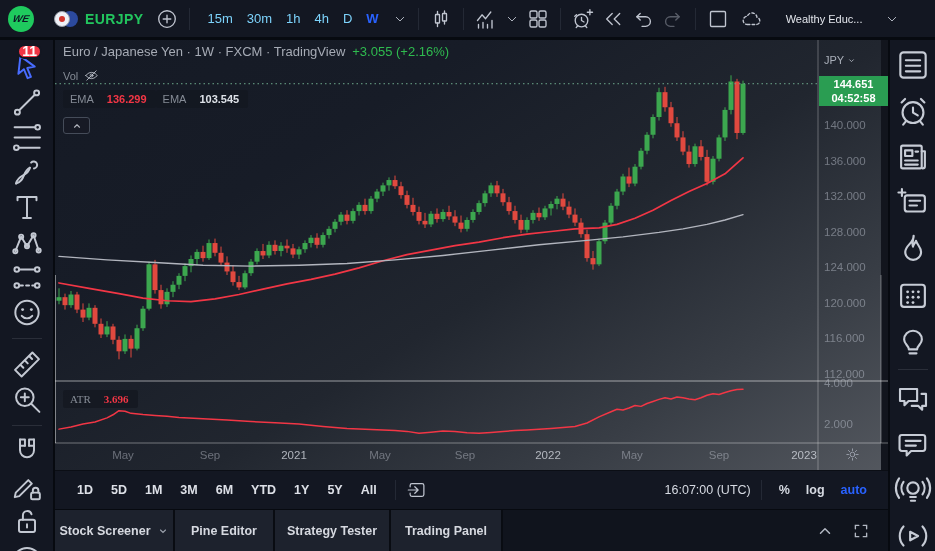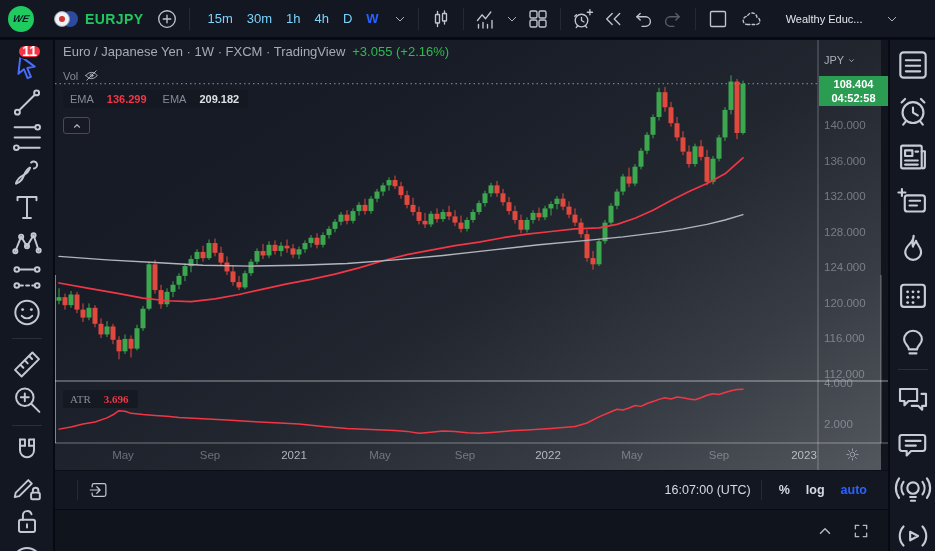--- a/index.html
+++ b/index.html
@@ -596,73 +596,101 @@
                   <circle cx="12" cy="12" r="2.3"></circle>
                   <path d="M4.5 19.5l15-15"></path>
                 </svg>
               </span>
           </div>
           <div id="emaRows"><span class="chip">
                 <span>EMA</span>
                 <span class="val" style="color:#f23645">136.299</span>
               </span><span class="chip">
                 <span>EMA</span>
-                <span class="val" style="color:#dde1e7">209.182</span>
+                <span class="val" style="color:#dde1e7">103.545</span>
               </span></div>
           <div class="collapse-chip">
             <svg class="ic" width="12" height="12" viewBox="0 0 24 24" fill="none" stroke="currentColor" stroke-width="2.2" stroke-linecap="round" stroke-linejoin="round">
                 <path d="M7 14.5l5-5 5 5"></path>
               </svg>
           </div>
         </div>
 
         <div class="atr-chip">
           <span class="chip" style="margin-top:0;">
             <span>ATR</span>
             <span class="val" id="atrVal" style="color: rgb(242, 54, 69);">3.696</span>
           </span>
         </div>
 
         <div class="price-flag" id="priceFlag" style="top: 35.7224px; background: rgb(42, 157, 82);">
-          <span>108.404</span>
+          <span>144.651</span>
           <span>04:52:58</span>
         </div>
 
         <div class="jpy-chip">
           <span>JPY</span>
           <svg class="ic" width="9" height="9" viewBox="0 0 24 24" fill="none" stroke="currentColor" stroke-width="2.4" stroke-linecap="round">
               <path d="M7 10l5 5 5-5"></path>
             </svg>
         </div>
 
         <span class="axis-gear">
             <svg class="ic" viewBox="0 0 24 24" fill="none" stroke="currentColor" stroke-width="1.35" stroke-linecap="round" stroke-linejoin="round" style="width:100%;height:100%">
               <circle cx="12" cy="12" r="3.3"></circle>
               <path d="M12 4v2.4M12 17.6V20M4 12h2.4M17.6 12H20M6.3 6.3L8 8M16 16l1.7 1.7M17.7 6.3L16 8M8 16l-1.7 1.7"></path>
             </svg>
           </span>
       </div>
 
       <div class="footer">
+        <span id="ranges" style="display:flex;align-items:center;gap:2px;">
+            <span class="rng">1D</span>
+            <span class="rng">5D</span>
+            <span class="rng">1M</span>
+            <span class="rng">3M</span>
+            <span class="rng">6M</span>
+            <span class="rng">YTD</span>
+            <span class="rng">1Y</span>
+            <span class="rng">5Y</span>
+            <span class="rng">All</span>
+          </span>
         <span class="fdiv"></span>
         <span class="foot-icon">
             <svg class="ic" viewBox="0 0 24 24" fill="none" stroke="currentColor" stroke-width="1.35" stroke-linecap="round" stroke-linejoin="round" style="width:100%;height:100%">
               <path d="M4.5 8.5V7a2 2 0 0 1 2-2h11a2 2 0 0 1 2 2v10a2 2 0 0 1-2 2h-11a2 2 0 0 1-2-2v-1.5"></path>
               <path d="M2.5 12h10M9.6 8.4L13.2 12l-3.6 3.6"></path>
             </svg>
           </span>
         <span class="spacer"></span>
         <span class="clock">16:07:00 (UTC)</span>
         <span class="fdiv"></span>
         <span class="scale-btn">%</span>
         <span class="scale-btn">log</span>
         <span class="scale-btn blue">auto</span>
       </div>
 
       <div class="btabs">
+        <span id="tabsHost" style="display:flex;align-items:stretch;">
+            <span class="btab" style="width: 120px;">
+              <span>Stock Screener</span>
+              <svg viewBox="0 0 24 24" fill="none" stroke="currentColor" stroke-width="2.2" stroke-linecap="round">
+                <path d="M7 10l5 5 5-5"></path>
+              </svg>
+            </span>
+            <span class="btab" style="width: 100px;">
+              <span>Pine Editor</span>
+            </span>
+            <span class="btab" style="width: 116px;">
+              <span>Strategy Tester</span>
+            </span>
+            <span class="btab" style="width: 112px;">
+              <span>Trading Panel</span>
+            </span>
+          </span>
         <span class="right">
           <svg viewBox="0 0 24 24" fill="none" stroke="currentColor" stroke-width="2" stroke-linecap="round" stroke-linejoin="round">
               <path d="M6 15l6-6 6 6"></path>
             </svg>
           <svg viewBox="0 0 24 24" fill="none" stroke="currentColor" stroke-width="1.8" stroke-linecap="round">
               <path d="M4.5 9V4.5H9M15 4.5h4.5V9M19.5 15v4.5H15M9 19.5H4.5V15"></path>
             </svg>
         </span>
       </div>
     </main>

